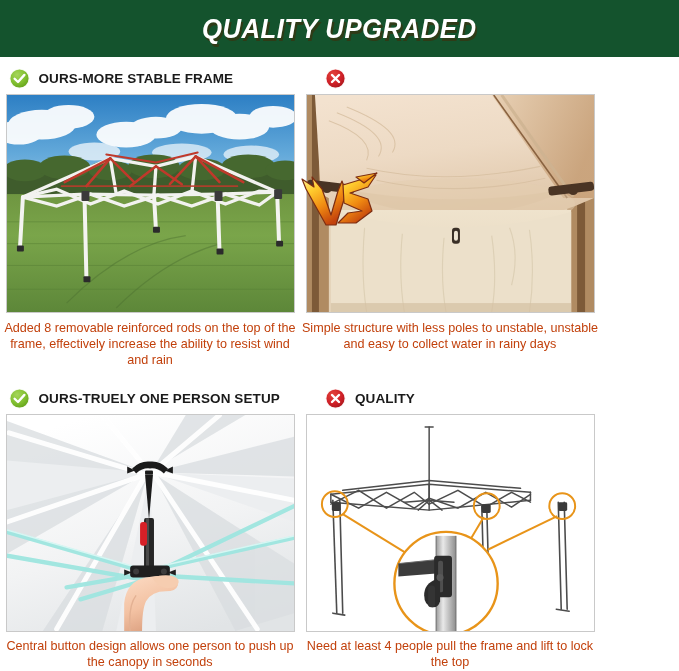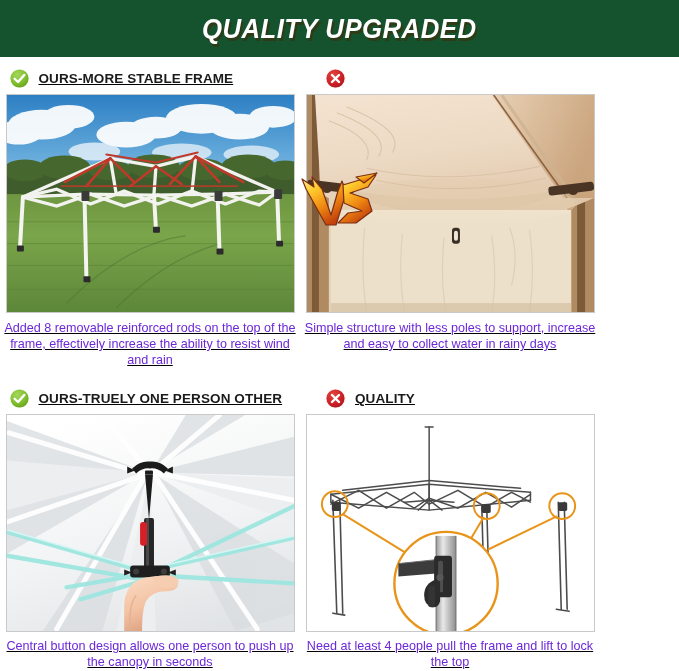--- a/index.html
+++ b/index.html
@@ -32,21 +32,20 @@
   
   .grid {
     position:relative;
     width:679px;
     padding:0;
   }
   .row {
     display:flex;
     width:539px;
     position:relative;
-    text-decoration:underline;
   }
   .col {
     width:339.5px;
     display:flex;
     flex-direction:column;
     align-items:center;
   }
 
   
   .panel-head {
@@ -80,21 +79,21 @@
   }
   .photo.tall { height:218px; }
   .photo svg { display:block; width:100%; height:100%; }
 
   
   .caption {
     width:300px;
     margin-top:7px;
     font-size:12.6px;
     line-height:1.28;
-    color:#6d28d9;
+    color:#c2410c;
     text-align:center;
   }
   .row2 .caption { margin-top:6px; }
 
   
   .vs {
     position:absolute;
     width:82px; height:66px;
     left:298px;
     pointer-events:none;
@@ -324,21 +323,21 @@
 
           <g>
             <rect x="146" y="134" width="8" height="16" rx="3" fill="#3a2f26"></rect>
             <rect x="148" y="137" width="4" height="10" rx="2" fill="#efe6d4"></rect>
           </g>
 
           <rect x="24" y="210" width="242" height="9" fill="#d4c1a3" opacity="0.7"></rect>
         </svg>
       </div>
 
-      <div class="caption">Simple structure with less poles to support, increase and easy to collect water in rainy days</div>
+      <div class="caption">Simple structure with less poles to unstable, unstable and easy to collect water in rainy days</div>
     </div>
 
     <div class="vs top">
       <svg viewBox="0 0 82 66">
         <defs>
           <linearGradient id="flame1" x1="0" y1="0" x2="0.6" y2="1">
             <stop offset="0%" stop-color="#fff3a0"></stop>
             <stop offset="30%" stop-color="#ffcc2e"></stop>
             <stop offset="65%" stop-color="#f08a12"></stop>
             <stop offset="100%" stop-color="#c2410c"></stop>
@@ -355,21 +354,21 @@
 
   <div class="row row2">
 
     <div class="col left">
       <div class="panel-head">
         <svg class="badge-icon" viewBox="0 0 24 24">
           <circle cx="12" cy="12" r="11" fill="url(#gchk1)"></circle>
           <circle cx="12" cy="12" r="11" fill="none" stroke="#ffffff" stroke-width="1.3" opacity="0.85"></circle>
           <path d="M6.4 12.3 L10.3 16 L17.6 7.9" fill="none" stroke="#ffffff" stroke-width="2.7" stroke-linecap="round" stroke-linejoin="round"></path>
         </svg>
-        <span class="panel-title">OURS-TRUELY ONE PERSON OTHER</span>
+        <span class="panel-title">OURS-TRUELY ONE PERSON SETUP</span>
       </div>
 
       <div class="photo tall">
         <svg viewBox="0 0 289 218" preserveAspectRatio="none">
           <defs>
             <linearGradient id="cnpy" x1="0.3" y1="0" x2="0.7" y2="1">
               <stop offset="0%" stop-color="#ffffff"></stop>
               <stop offset="55%" stop-color="#f2f3f4"></stop>
               <stop offset="100%" stop-color="#e1e4e6"></stop>
             </linearGradient>

